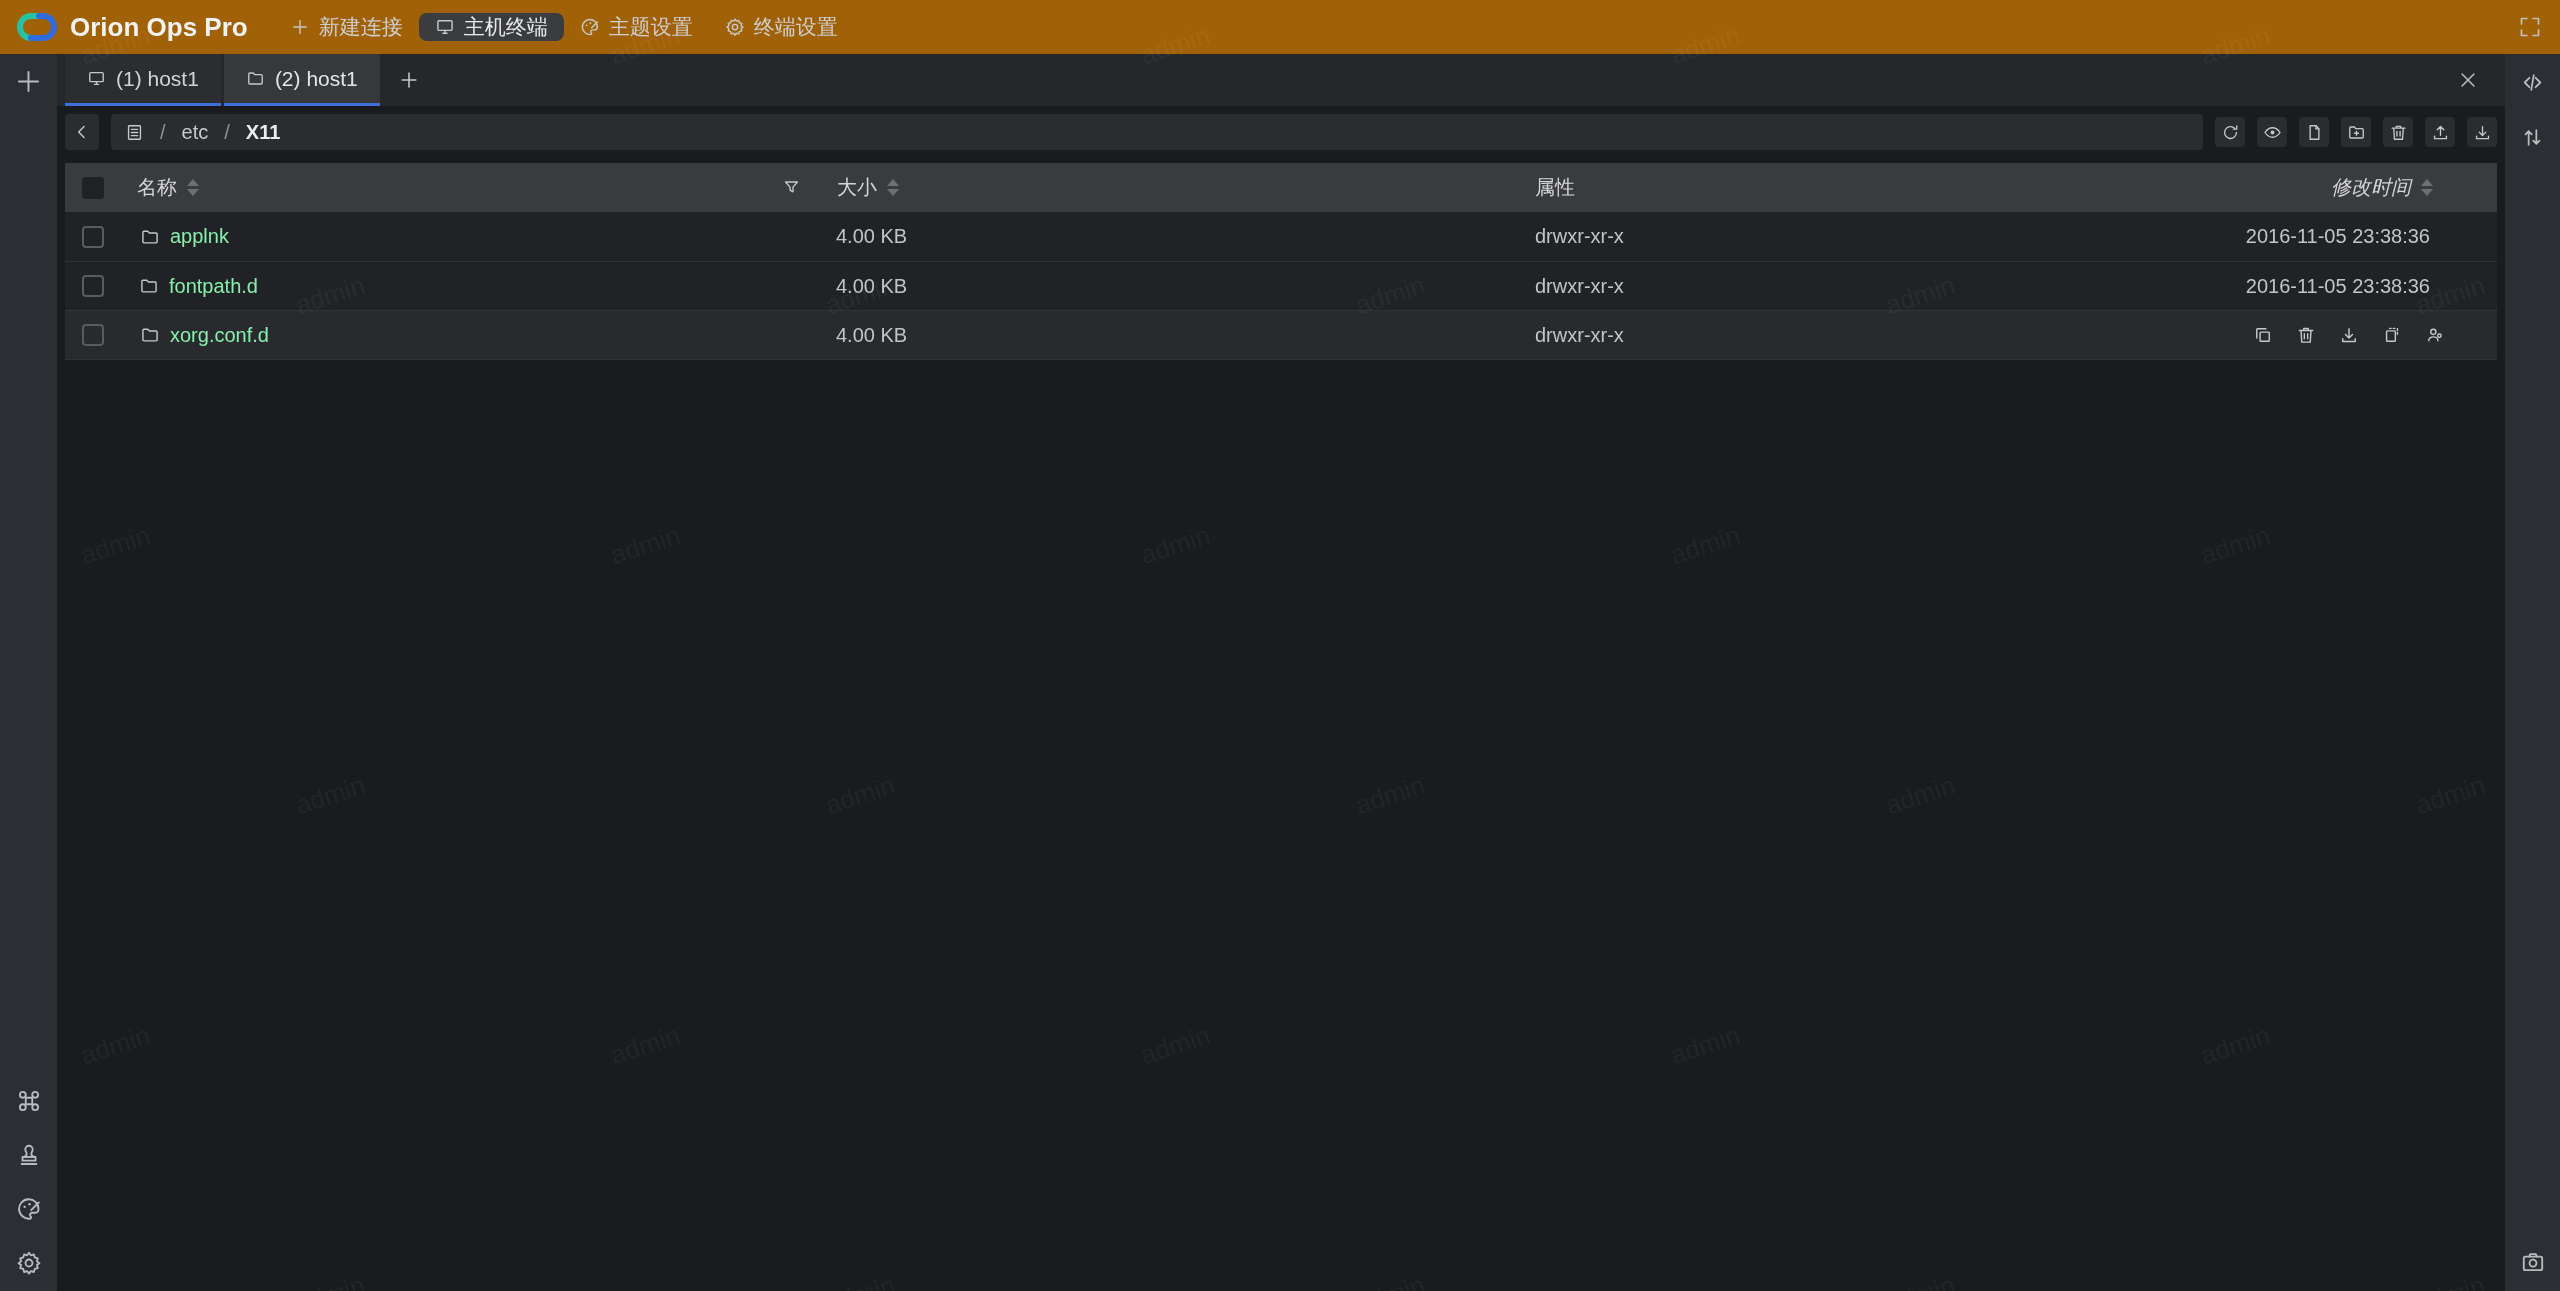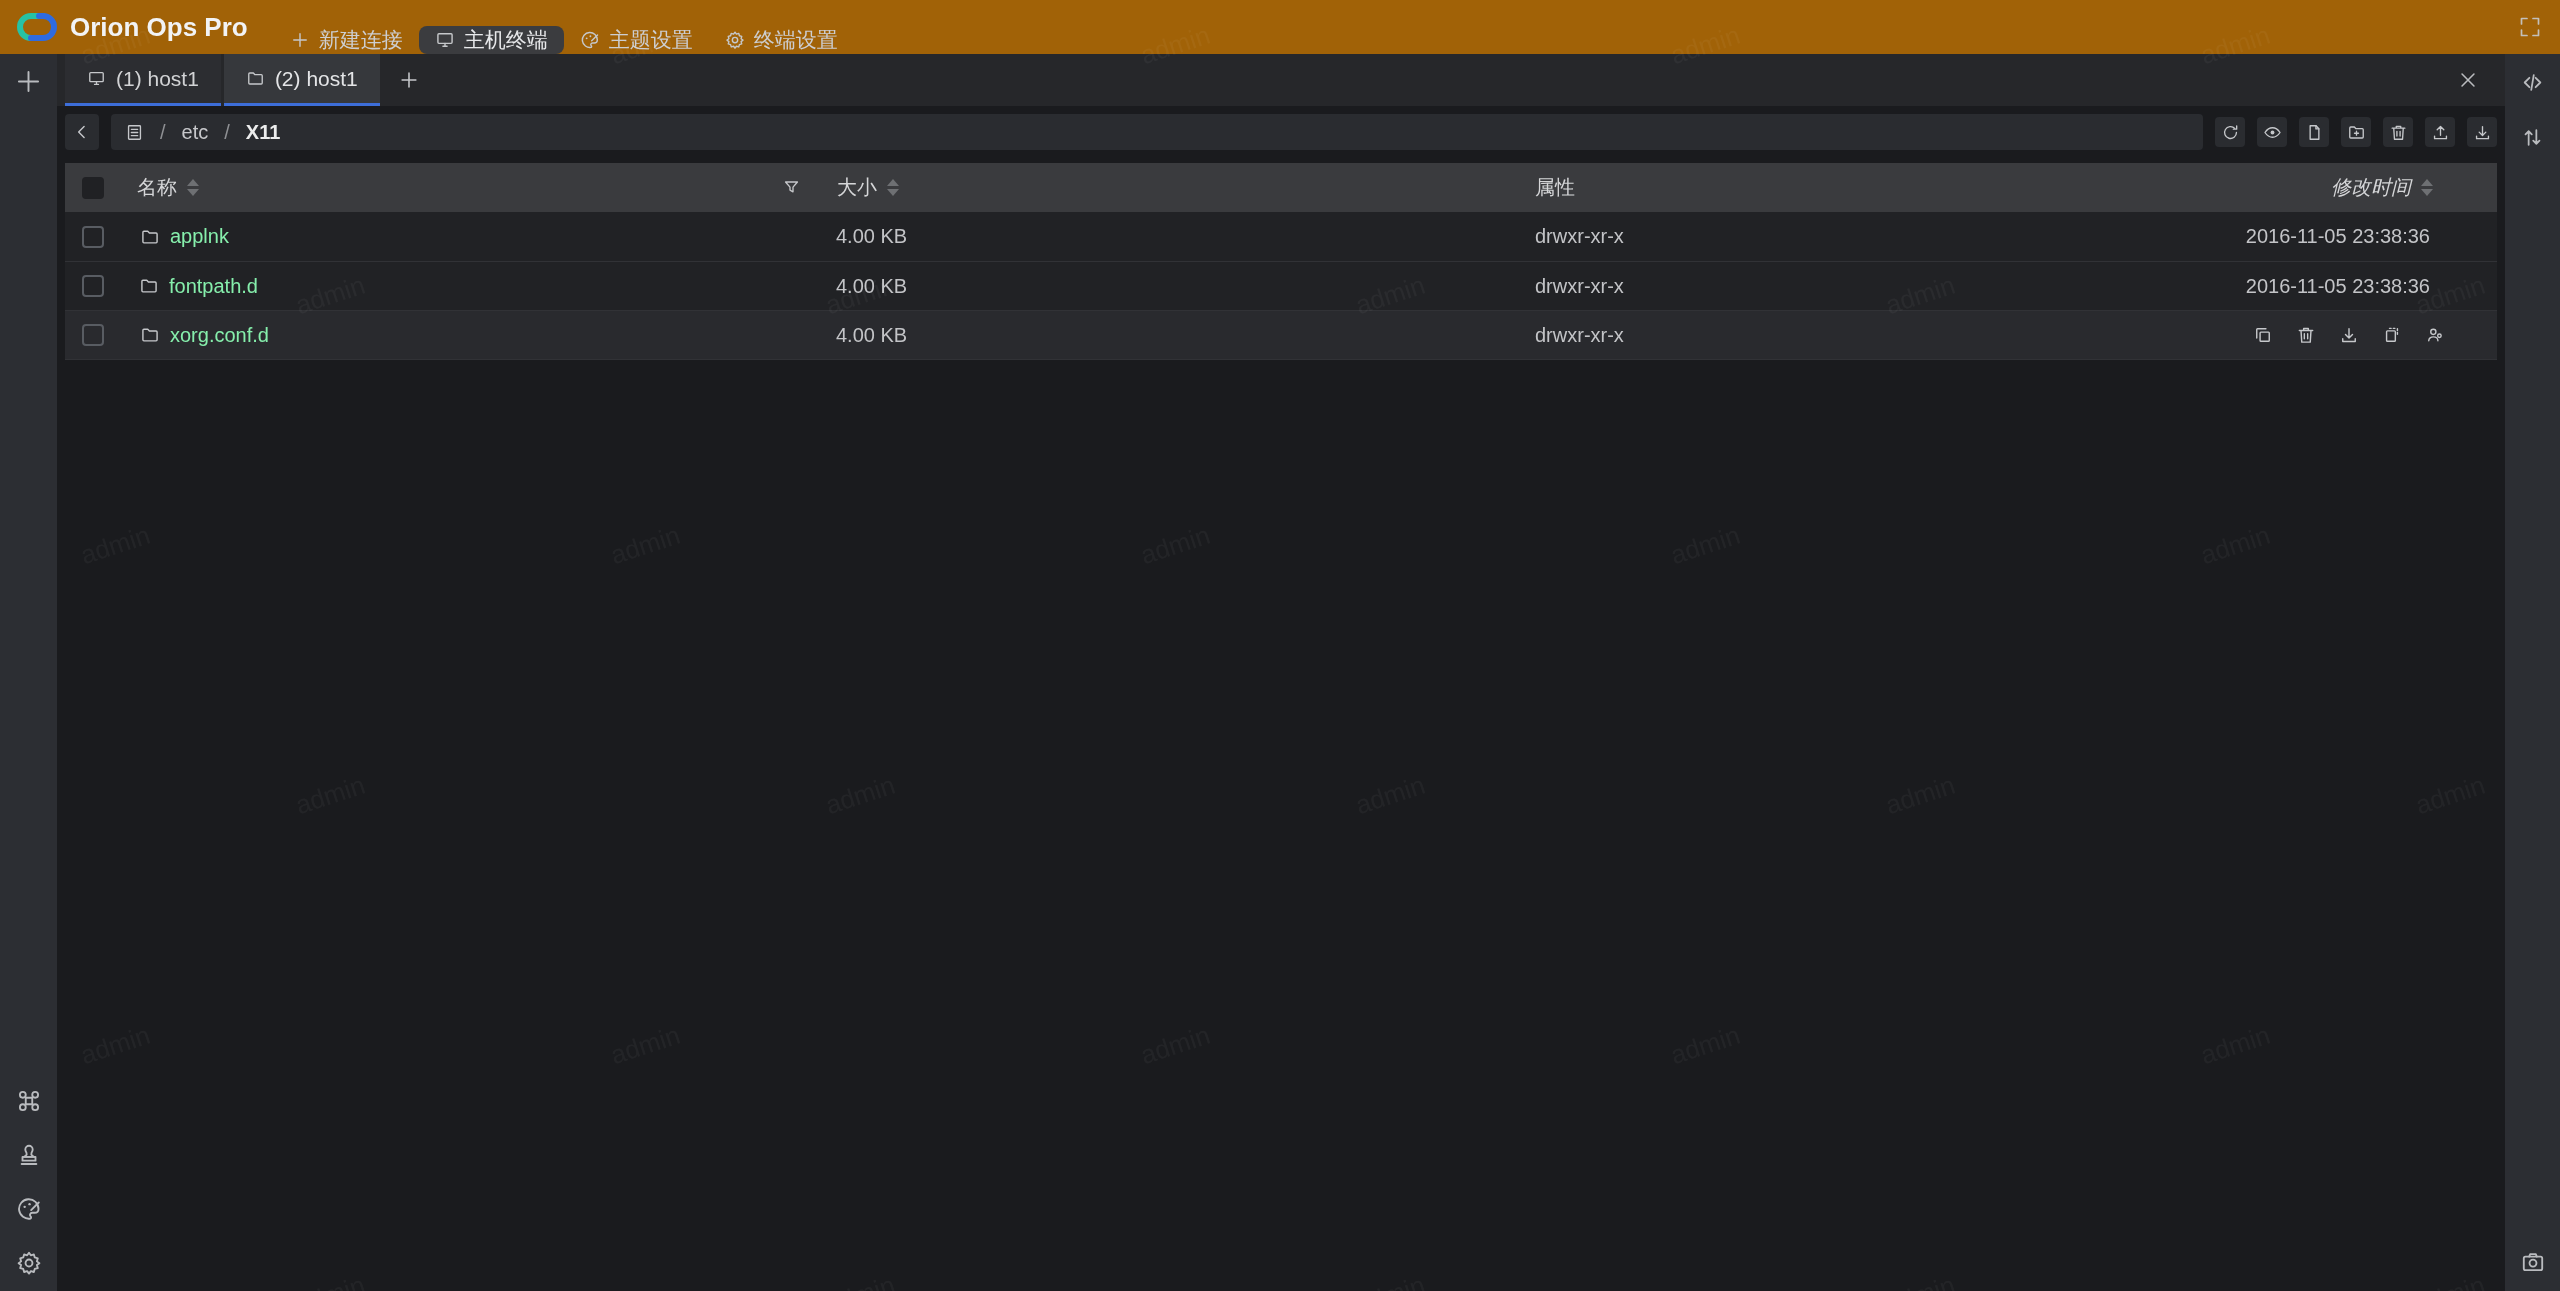--- a/index.html
+++ b/index.html
@@ -12,21 +12,21 @@
   svg { display:block; }
   .ic { stroke:#c6c8cb; fill:none; stroke-width:1.7; stroke-linecap:round; stroke-linejoin:round; }
 
   
   .navbar {
     height:54px; background:#a16207; display:flex; align-items:stretch;
     position:relative; z-index:5;
   }
   .brand { display:flex; align-items:center; gap:12px; padding:0 26px 0 16px; }
   .brand-title { font-size:26px; font-weight:bold; color:#f2f3f5; white-space:nowrap; }
-  .nav-items { display:flex; align-items:flex-end;font-family:Liberation Serif, serif; }
+  .nav-items { display:flex; align-items:center;font-family:Liberation Serif, serif; }
   .nav-item {
     display:flex; align-items:center; gap:9px; padding:0 16px;
     font-size:21px; color:#cdced1; cursor:pointer; white-space:nowrap;
   }
   .nav-item.active { background:#3b3c3f; color:#e8e9eb;border-radius:8px; }
   .navbar-right { margin-left:auto; display:flex; align-items:center; padding-right:18px; }
 
   
   .left-rail {
     position:absolute; left:0; top:54px; bottom:0; width:57px;

